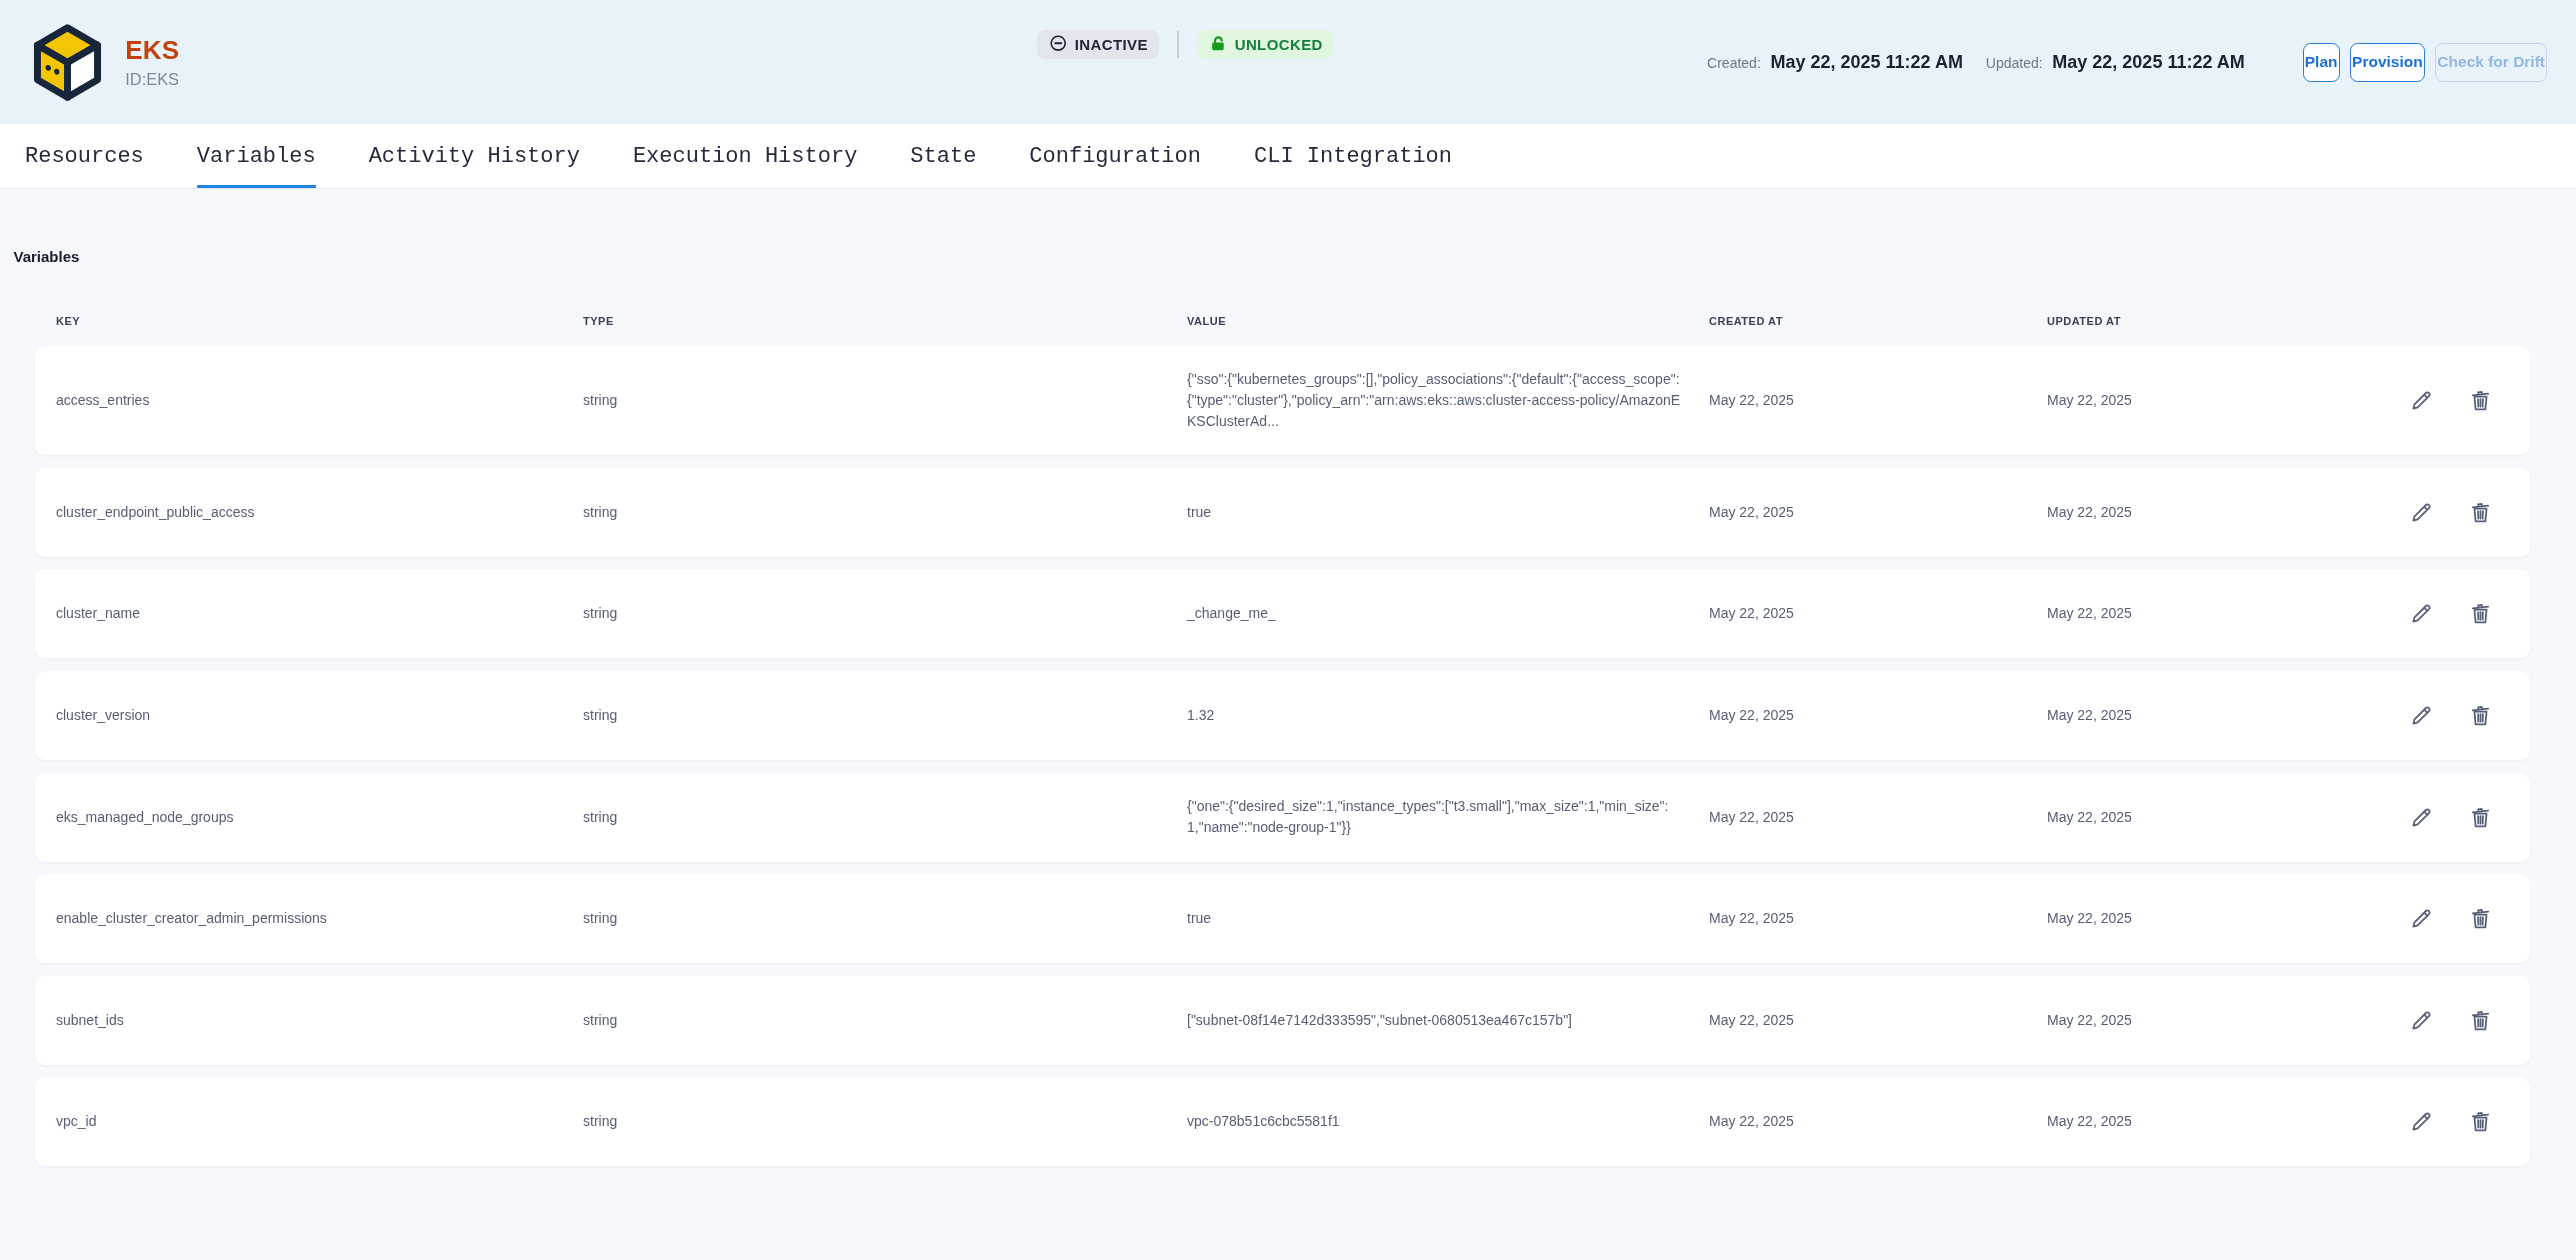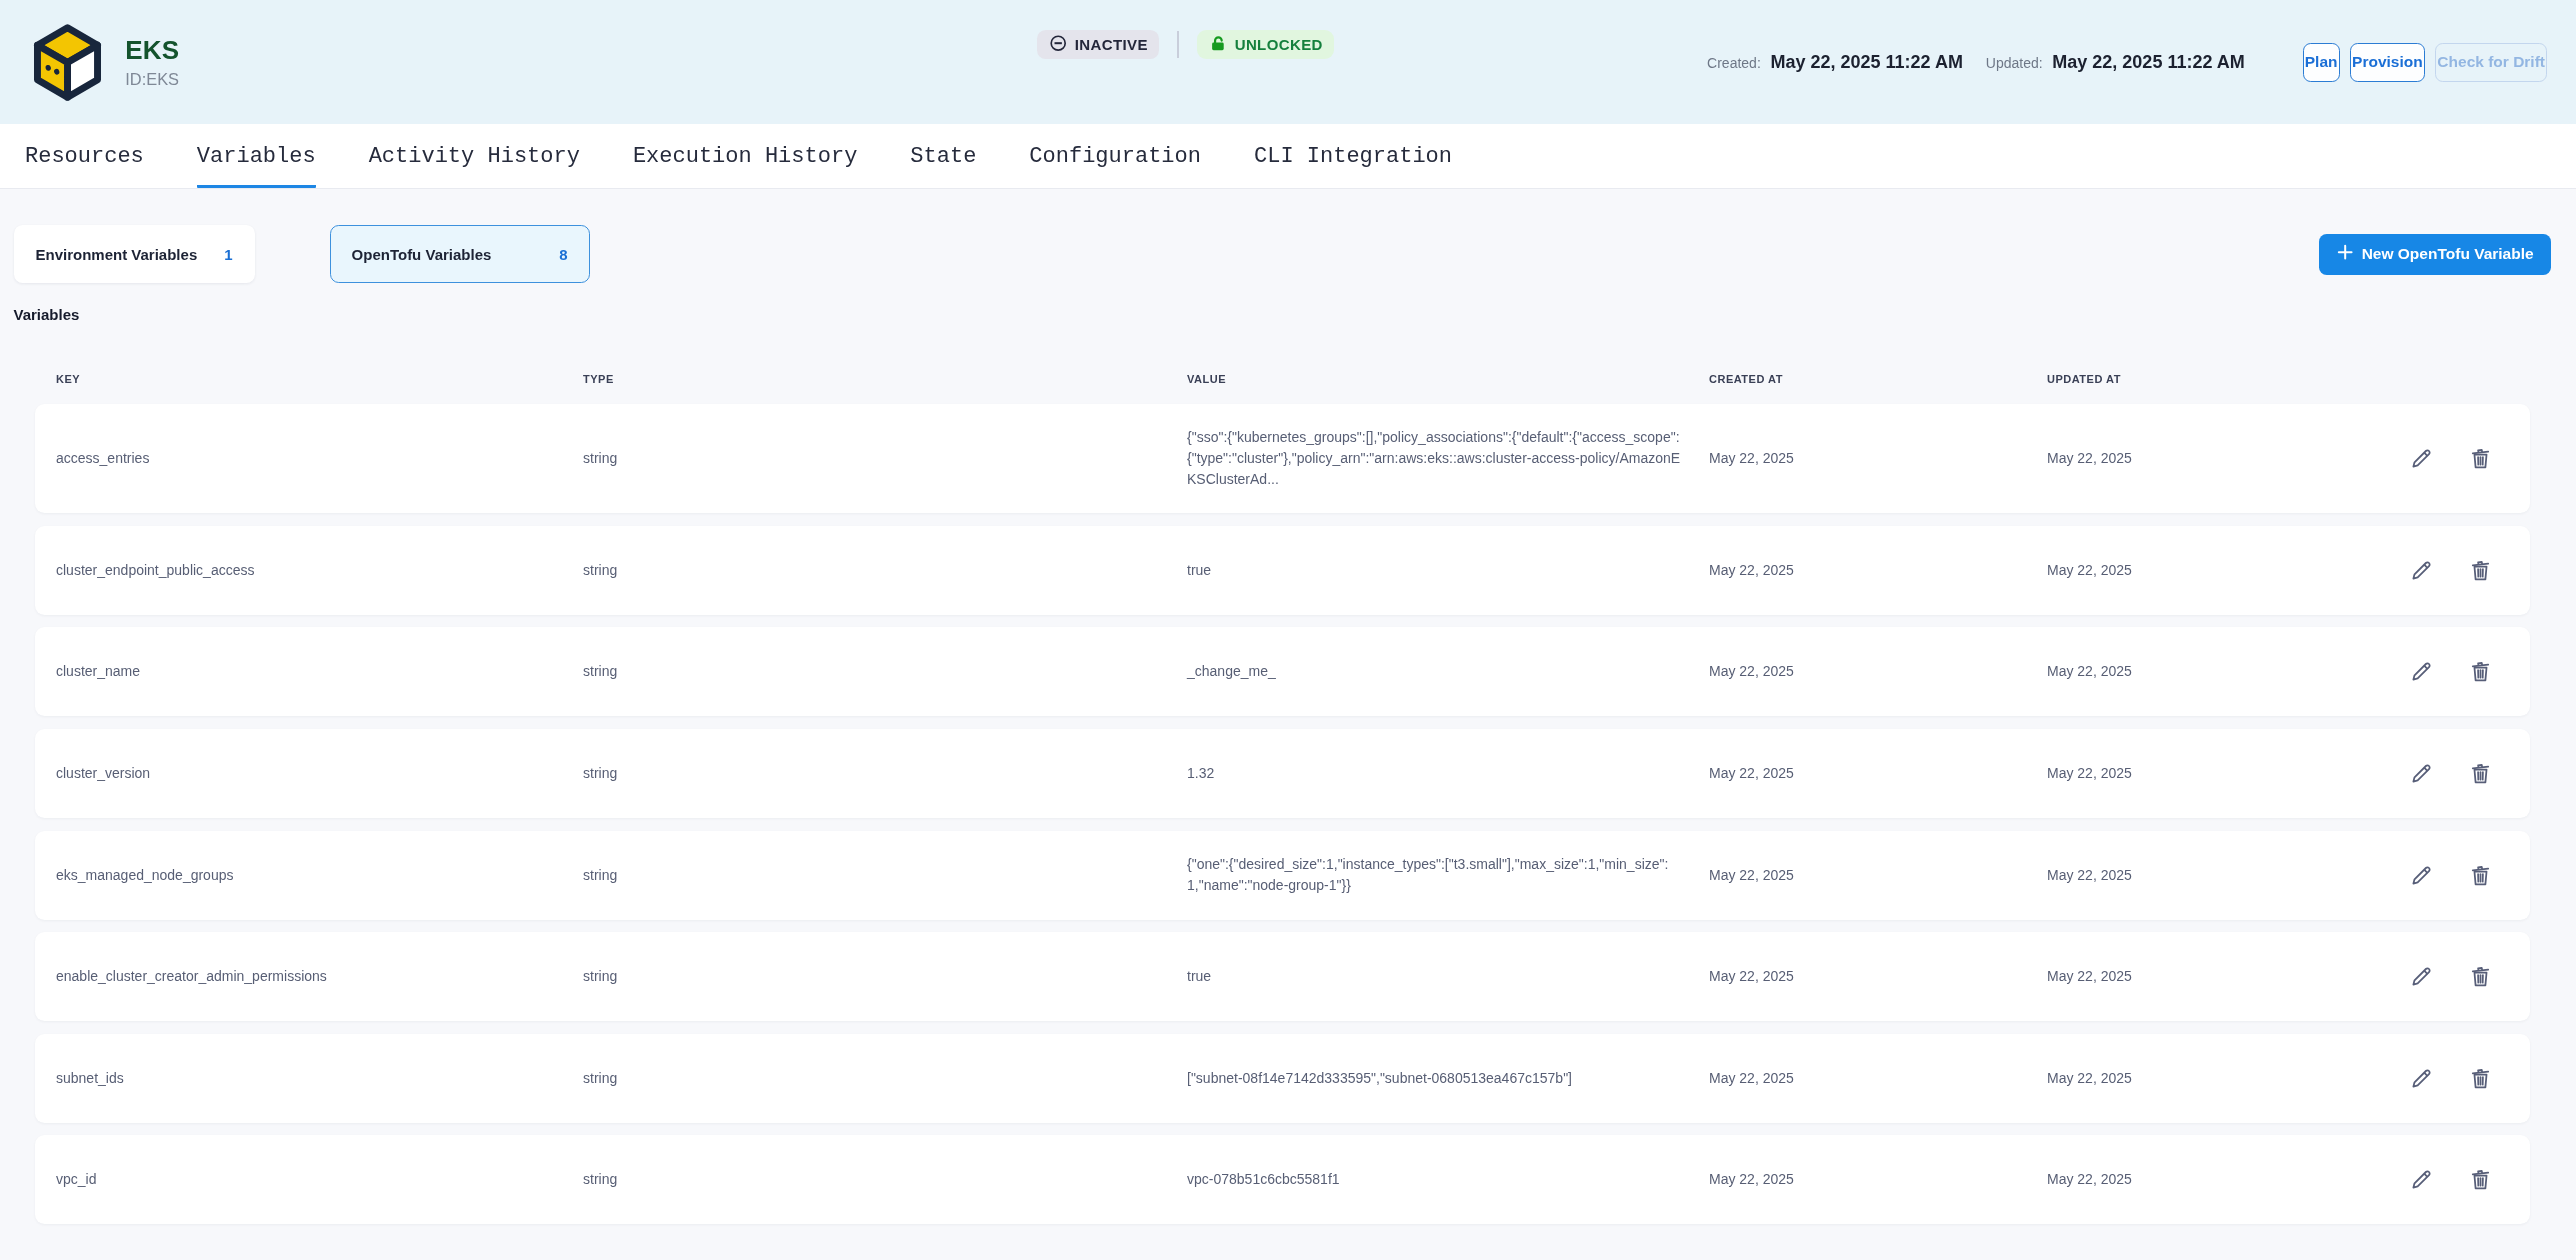--- a/index.html
+++ b/index.html
@@ -11,21 +11,21 @@
     overflow:hidden;
   }
 
   
   .app-header {
     position:relative; height:124px; background:#e7f3f9;
     display:flex; align-items:center; padding:0 29px;
   }
   .logo-wrap { width:77px; height:77px; flex:0 0 auto; }
   .title-block { margin-left:19.3px; }
-  .stack-title { font-size:26px; font-weight:800; color:#14532d; letter-spacing:0.2px; }
+  .stack-title { font-size:26px; font-weight:800; color:#c2410c; letter-spacing:0.2px; }
   .stack-id { font-size:16.4px; color:#7f8896; margin-top:4.8px; }
 
   .badges {
     position:absolute; left:1037px; top:30px;
     display:flex; align-items:center; gap:18px;
   }
   .badge {
     display:inline-flex; align-items:center; gap:7.7px;
     height:29px; padding:0 11.6px; border-radius:8.7px;
     font-size:15px; font-weight:700; letter-spacing:0.4px;
@@ -175,39 +175,20 @@
     <div class="tab active">Variables</div>
     <div class="tab">Activity History</div>
     <div class="tab">Execution History</div>
     <div class="tab">State</div>
     <div class="tab">Configuration</div>
     <div class="tab">CLI Integration</div>
   </nav>
 
 <main class="content">
 
-  <div class="pills-row" id="pills-row">
-    <button class="pill env">
-        <span class="pill-label">Environment Variables</span>
-        <span class="pill-count">1</span>
-      </button>
-      <button class="pill active">
-        <span class="pill-label">OpenTofu Variables</span>
-        <span class="pill-count">8</span>
-      </button>
-      <button class="btn-primary" id="new-var-btn">
-      <span>
-        <svg width="16.4" height="16.4" viewBox="0 0 18 18" stroke="#ffffff" stroke-width="2.2" stroke-linecap="round">
-          <line x1="9" y1="2" x2="9" y2="16"></line>
-            <line x1="2" y1="9" x2="16" y2="9"></line>
-        </svg>
-      </span>
-      <span>New OpenTofu Variable</span>
-    </button>
-  </div>
 
   <h2 class="section-title">Variables</h2>
 
   <div class="table-head grid" id="table-head">
       <div>KEY</div>
       <div>TYPE</div>
       <div>VALUE</div>
       <div>CREATED AT</div>
       <div>UPDATED AT</div>
     </div>

